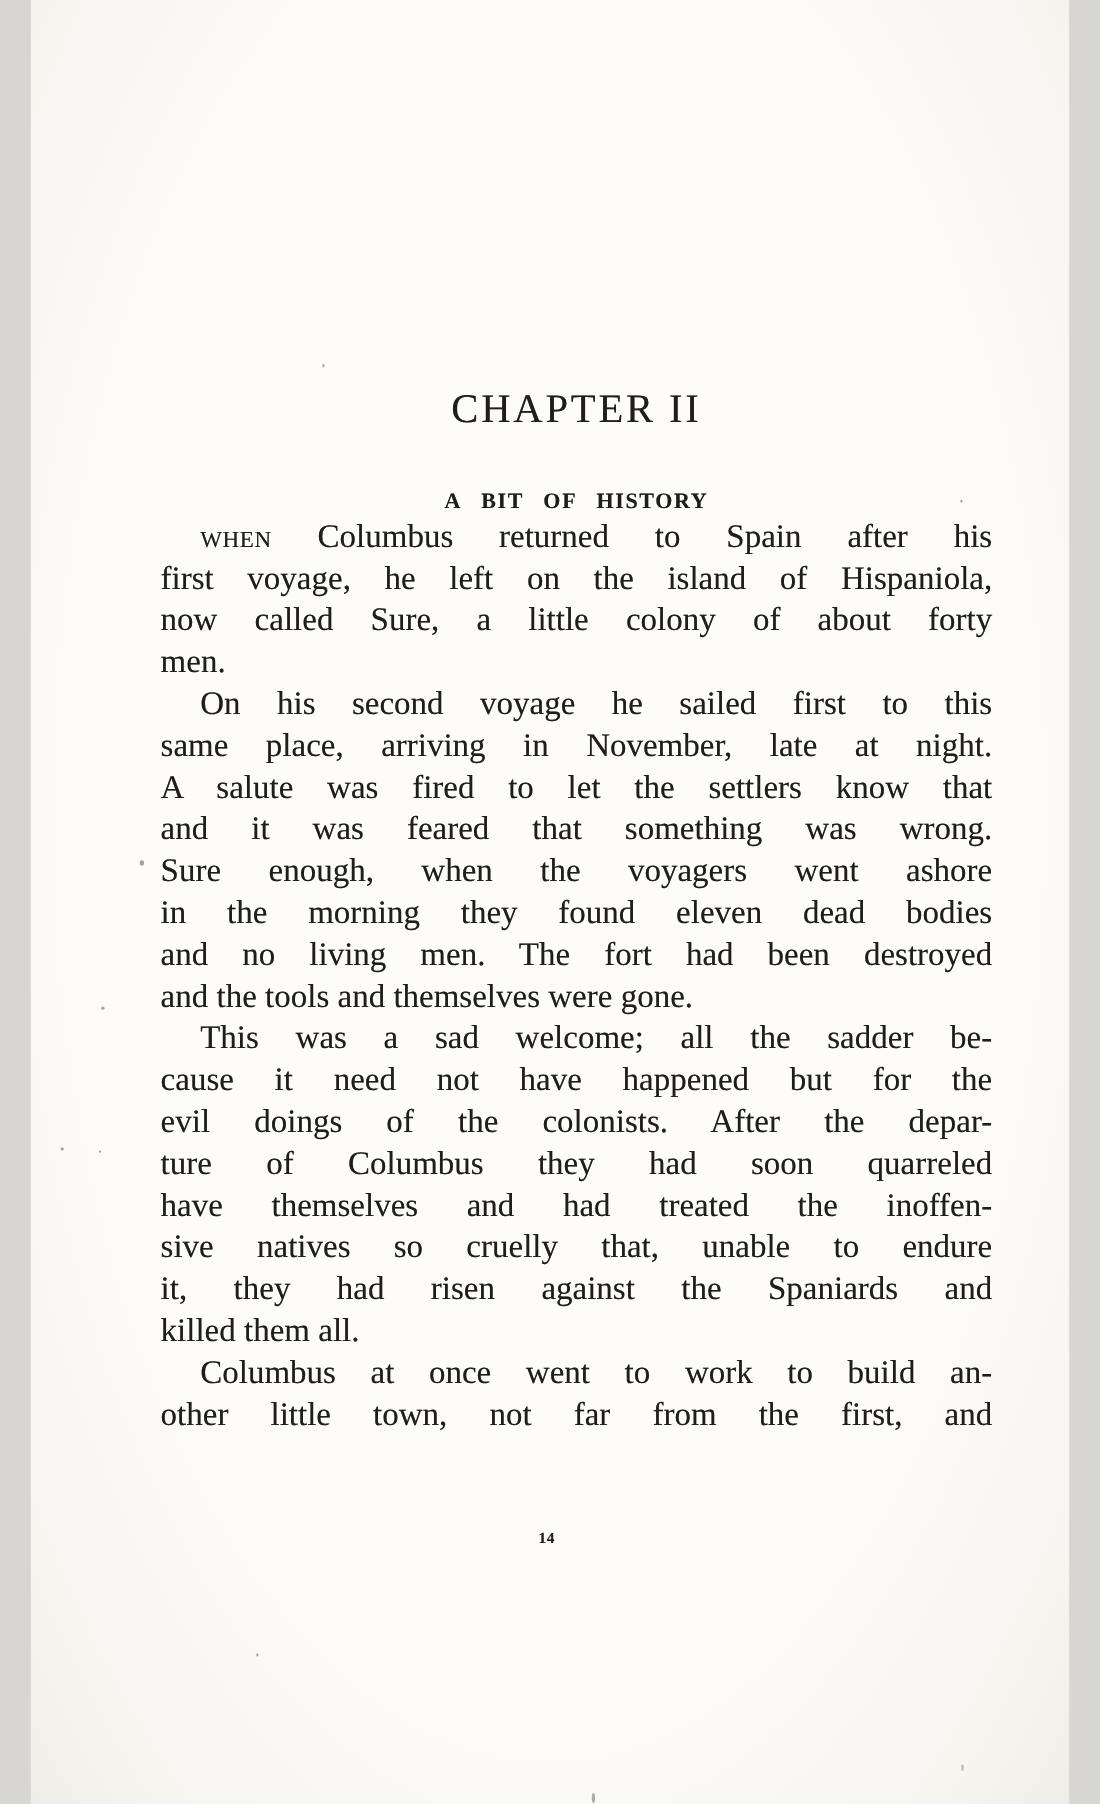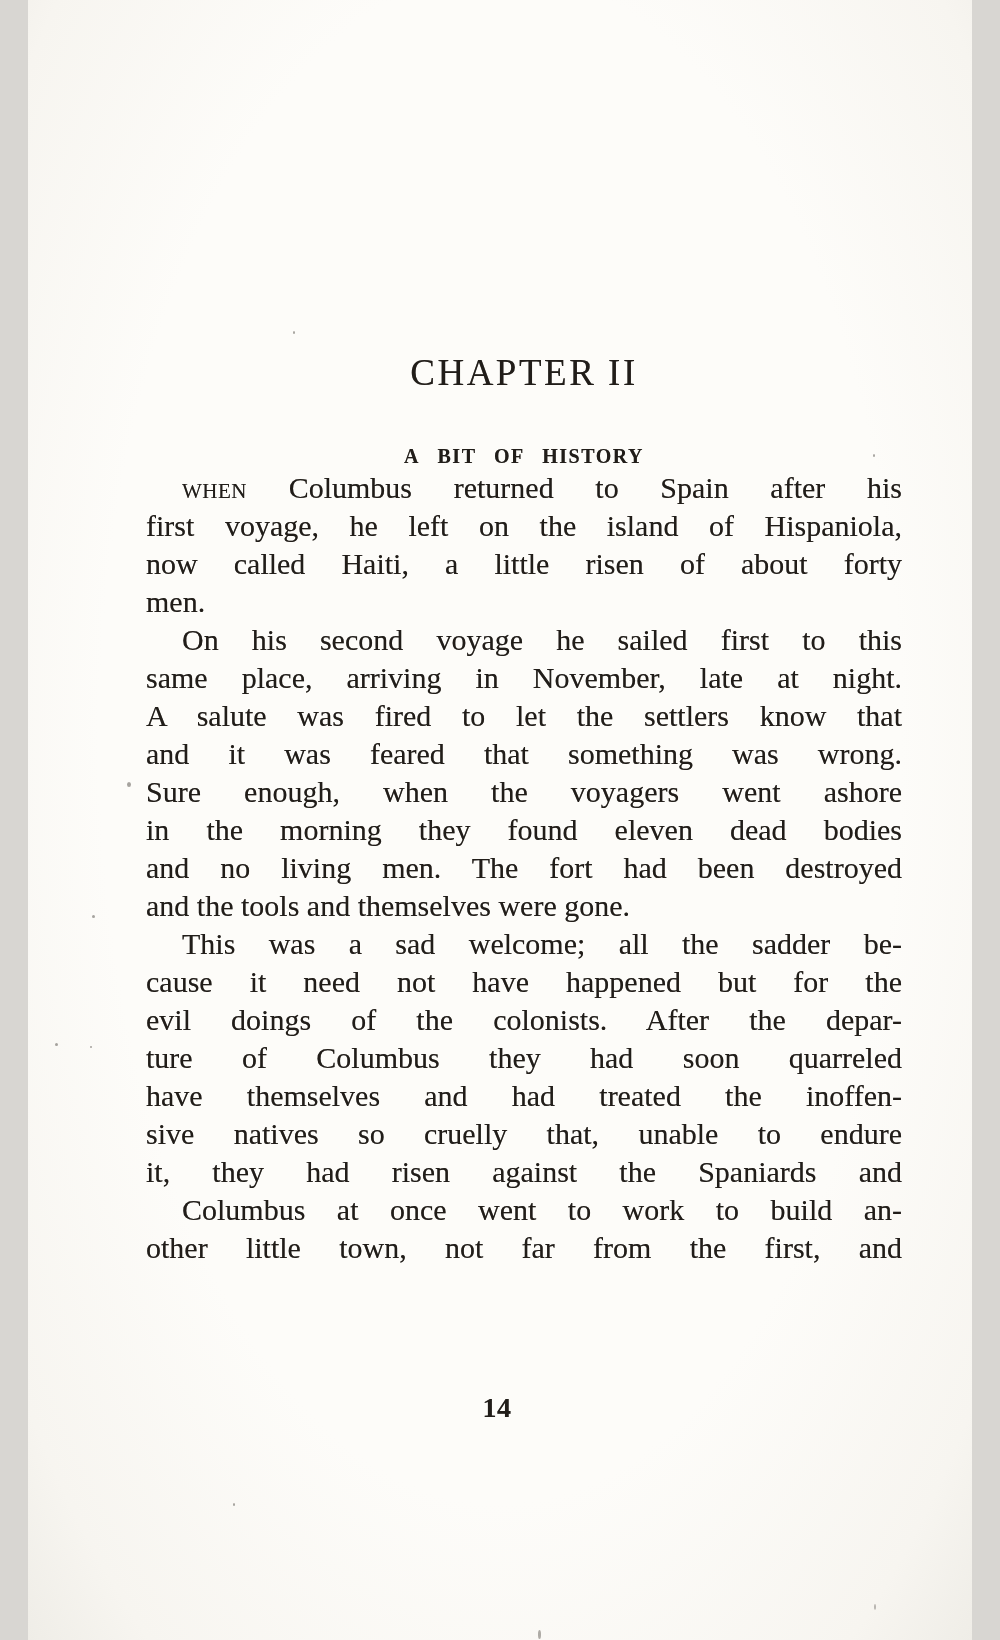--- a/index.html
+++ b/index.html
@@ -63,21 +63,21 @@
     font-variant: small-caps;
     text-transform: lowercase;
     letter-spacing: 0.5px;
   }
   .page-number {
     position: absolute;
     left: 0;
     right: 6px;
     top: 1392px;
     text-align: center;
-    font-size: 28px;
+    font-size: 14px;
     font-weight: 700;
     letter-spacing: 0.5px;
   }
   .speck {
     position: absolute;
     background: rgba(60,55,48,0.45);
     border-radius: 50%;
   }
   .speck.s1 { left: 99px;  top: 782px;  width: 4px; height: 5px; }
   .speck.s2 { left: 27px;  top: 1043px; width: 3px; height: 3px; }
@@ -95,37 +95,38 @@
 <div class="scan-page">
 
   <div class="text-column">
     <h1 class="chapter-title">CHAPTER II</h1>
 
     <h2 class="section-title">A BIT OF HISTORY</h2>
 
     <div class="body-text" id="body-text">
         <div class="line indent"><span class="smallcaps">When</span> Columbus returned to Spain after his</div>
         <div class="line">first voyage, he left on the island of Hispaniola,</div>
-        <div class="line">now called Haiti, a little risen of about forty</div>
+        <div class="line">now called Sure, a little colony of about forty</div>
         <div class="line para-end">men.</div>
         <div class="line indent">On his second voyage he sailed first to this</div>
         <div class="line">same place, arriving in November, late at night.</div>
         <div class="line">A salute was fired to let the settlers know that</div>
         <div class="line">and it was feared that something was wrong.</div>
         <div class="line">Sure enough, when the voyagers went ashore</div>
         <div class="line">in the morning they found eleven dead bodies</div>
         <div class="line">and no living men. The fort had been destroyed</div>
         <div class="line para-end">and the tools and themselves were gone.</div>
         <div class="line indent">This was a sad welcome; all the sadder be-</div>
         <div class="line">cause it need not have happened but for the</div>
         <div class="line">evil doings of the colonists. After the depar-</div>
         <div class="line">ture of Columbus they had soon quarreled</div>
         <div class="line">have themselves and had treated the inoffen-</div>
         <div class="line">sive natives so cruelly that, unable to endure</div>
         <div class="line">it, they had risen against the Spaniards and</div>
+        <div class="line para-end">killed them all.</div>
         <div class="line indent">Columbus at once went to work to build an-</div>
         <div class="line">other little town, not far from the first, and</div>
       </div>
   </div>
 
   <div class="page-number">14</div>
 
   <div class="speck s1"></div>
   <div class="speck s2"></div>
   <div class="speck s3"></div>

